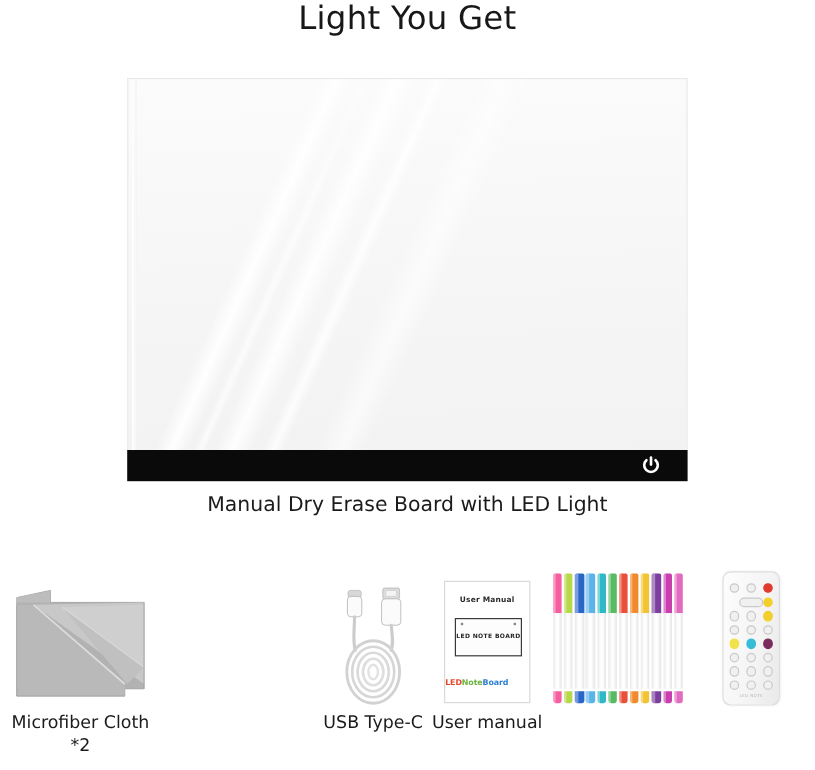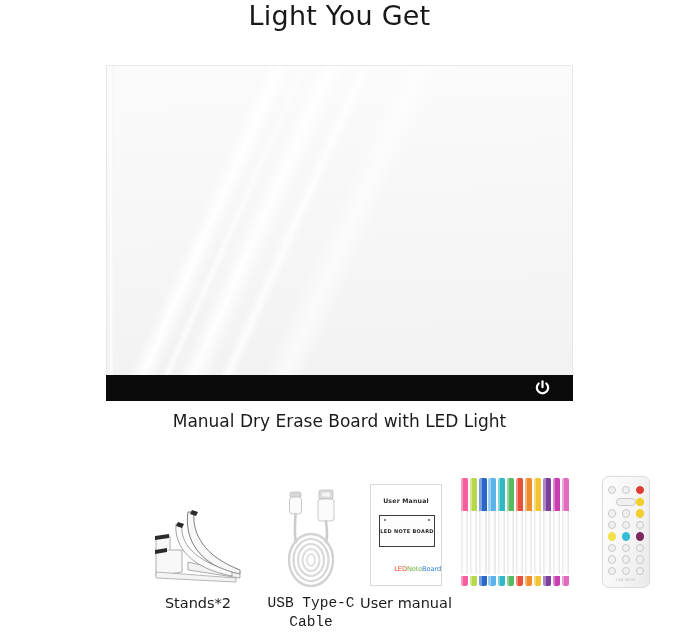--- a/index.html
+++ b/index.html
@@ -124,21 +124,21 @@
     top: 124px;
     width: 100%;
     text-align: center;
     font-size: 14.5px;
     line-height: 19px;
     color: #1b1b1b;
   }
 
   .acc-cloth   { left: 0px;   width: 134px; }
   .acc-stands  { left: 142px; width: 112px; }
-  .acc-cable   { left: 258px; width: 106px; font-family: Liberation Mono, monospace; }
+  .acc-cable   { left: 258px; width: 106px; }
   .acc-manual  { left: 356px; width: 100px; }
   .acc-markers { left: 456px; width: 118px; }
   .acc-remote  { left: 574px; width: 105px; }
 
   
   .cloth-wrap { position: absolute; left: 8px; top: 12px; width: 120px; height: 104px; }
 
   
   .stands-wrap { position: absolute; left: 6px; top: 28px; width: 100px; height: 86px; }
 
@@ -192,23 +192,23 @@
     text-align: center;
     font-size: 5px;
     font-weight: bold;
     letter-spacing: 0.3px;
     color: #1f1f1f;
   }
   .manual-logo {
     position: absolute;
     left: 0; bottom: 12px;
     width: 100%;
-    text-align: right;
+    text-align: left;
     font-size: 6.6px;
-    font-weight: normal;
+    font-weight: bold;
     letter-spacing: -0.1px;
     margin-top: 28px;
   }
 
   
   .markers-wrap {
     position: absolute;
     left: 5px;
     top: 8px;
     width: 108px;
@@ -330,46 +330,47 @@
     <svg class="power-icon" viewBox="0 0 24 24">
       <path d="M12 2.6 v8.2" fill="none" stroke="#ffffff" stroke-width="3.1" stroke-linecap="round"></path>
       <path d="M6.6 5.6 A8 8 0 1 0 17.4 5.6" fill="none" stroke="#ffffff" stroke-width="3.1" stroke-linecap="round"></path>
     </svg>
   </div>
 </div>
 <div class="hero-caption">Manual Dry Erase Board with LED Light</div>
 
 <div class="acc-row">
 
-
-  <div class="acc acc-stands">
+  <div class="acc acc-cloth">
     <div class="acc-art">
-      <div class="stands-wrap">
-        <svg viewBox="0 0 100 86" width="100" height="86">
-
-          <path d="M46 14 C44 36 56 58 92 72 L92 76 C50 68 36 40 40 14 Z" fill="#f7f7f7" stroke="#6f6f6f" stroke-width="0.9"></path>
-
-          <path d="M40 64 L92 76 L92 80 L40 72 Z" fill="#f2f2f2" stroke="#8a8a8a" stroke-width="0.7"></path>
-
-          <path d="M34 26 C32 46 46 62 84 74 L84 78 C42 70 26 48 28 26 Z" fill="#fbfbfb" stroke="#8d8d8d" stroke-width="0.8"></path>
-
-          <path d="M8 40 L22 38 L22 52 L34 52 L34 74 L8 78 Z" fill="#f8f8f8" stroke="#9a9a9a" stroke-width="0.8"></path>
-          <path d="M8 54 L22 52" fill="none" stroke="#b4b4b4" stroke-width="0.7"></path>
-
-          <path d="M8 74 L88 80 L88 84 L8 80 Z" fill="#f4f4f4" stroke="#9a9a9a" stroke-width="0.7"></path>
-
-          <path d="M44 12 L50 14 L48 18 L42 16 Z" fill="#2b2b2b"></path>
-          <path d="M30 24 L36 26 L34 30 L28 28 Z" fill="#2b2b2b"></path>
-          <path d="M7 38 L21 36 L21 40 L7 42 Z" fill="#2b2b2b"></path>
-          <path d="M7 52 L19 50 L19 54 L7 56 Z" fill="#2b2b2b"></path>
+      <div class="cloth-wrap">
+        <svg viewBox="0 0 120 104" width="120" height="104">
+
+          <path d="M6 16 L34 10 L34 20 L112 20 L112 92 L96 92 L96 98 L6 98 Z" fill="#b2b2b2" stroke="#9d9d9d" stroke-width="0.7"></path>
+
+          <path d="M6 16 L34 10 L34 20 L6 20 Z" fill="#bdbdbd"></path>
+
+          <path d="M20 22 L112 88 L112 20 Z" fill="#c8c8c8"></path>
+
+          <path d="M6 22 L6 98 L96 98 L96 88 L20 22 Z" fill="#b9b9b9"></path>
+
+          <path d="M44 24 L112 74 L112 22 Z" fill="#cfcfcf"></path>
+          <path d="M44 24 L112 74 L98 88 Z" fill="#c0c0c0"></path>
+
+          <path d="M20 22 L96 88" fill="none" stroke="#dcdcdc" stroke-width="1.4"></path>
+          <path d="M44 24 L112 74" fill="none" stroke="#d8d8d8" stroke-width="1"></path>
+
+          <path d="M6 22 L6 98 L96 98" fill="none" stroke="#a6a6a6" stroke-width="0.8"></path>
+          <path d="M112 20 L112 92" fill="none" stroke="#a6a6a6" stroke-width="0.8"></path>
         </svg>
       </div>
     </div>
-    <div class="acc-label">Stands*2</div>
-  </div>
+    <div class="acc-label">Microfiber Cloth *2</div>
+  </div>
+
 
   <div class="acc acc-cable">
     <div class="acc-art">
       <div class="cable-wrap">
         <svg viewBox="0 0 80 106" width="80" height="106">
 
           <rect x="18" y="8" width="11" height="6" rx="2" fill="#d8d8d8" stroke="#b5b5b5" stroke-width="0.6"></rect>
           <rect x="17.5" y="13" width="12" height="17" rx="3" fill="#fbfbfb" stroke="#bdbdbd" stroke-width="0.8"></rect>
 
           <rect x="47" y="6" width="14" height="9" rx="1.5" fill="#dcdcdc" stroke="#b0b0b0" stroke-width="0.6"></rect>
@@ -382,21 +383,20 @@
           <ellipse cx="39" cy="76" rx="22" ry="26" fill="none" stroke="#d2d2d2" stroke-width="2.4"></ellipse>
           <ellipse cx="39" cy="76" rx="17.5" ry="21" fill="none" stroke="#d6d6d6" stroke-width="2.2"></ellipse>
           <ellipse cx="39" cy="76" rx="13" ry="16" fill="none" stroke="#dadada" stroke-width="2.2"></ellipse>
           <ellipse cx="39" cy="76" rx="8.5" ry="11" fill="none" stroke="#dedede" stroke-width="2.2"></ellipse>
           <ellipse cx="39" cy="76" rx="4" ry="6" fill="none" stroke="#e2e2e2" stroke-width="2"></ellipse>
         </svg>
       </div>
     </div>
     <div class="acc-label">
       <div>USB Type-C</div>
-      <div>Cable</div>
     </div>
   </div>
 
   <div class="acc acc-manual">
     <div class="acc-art">
       <div class="manual">
         <div class="manual-title">User Manual</div>
         <div class="manual-box">
           <div class="manual-box-text">LED NOTE BOARD</div>
         </div>

